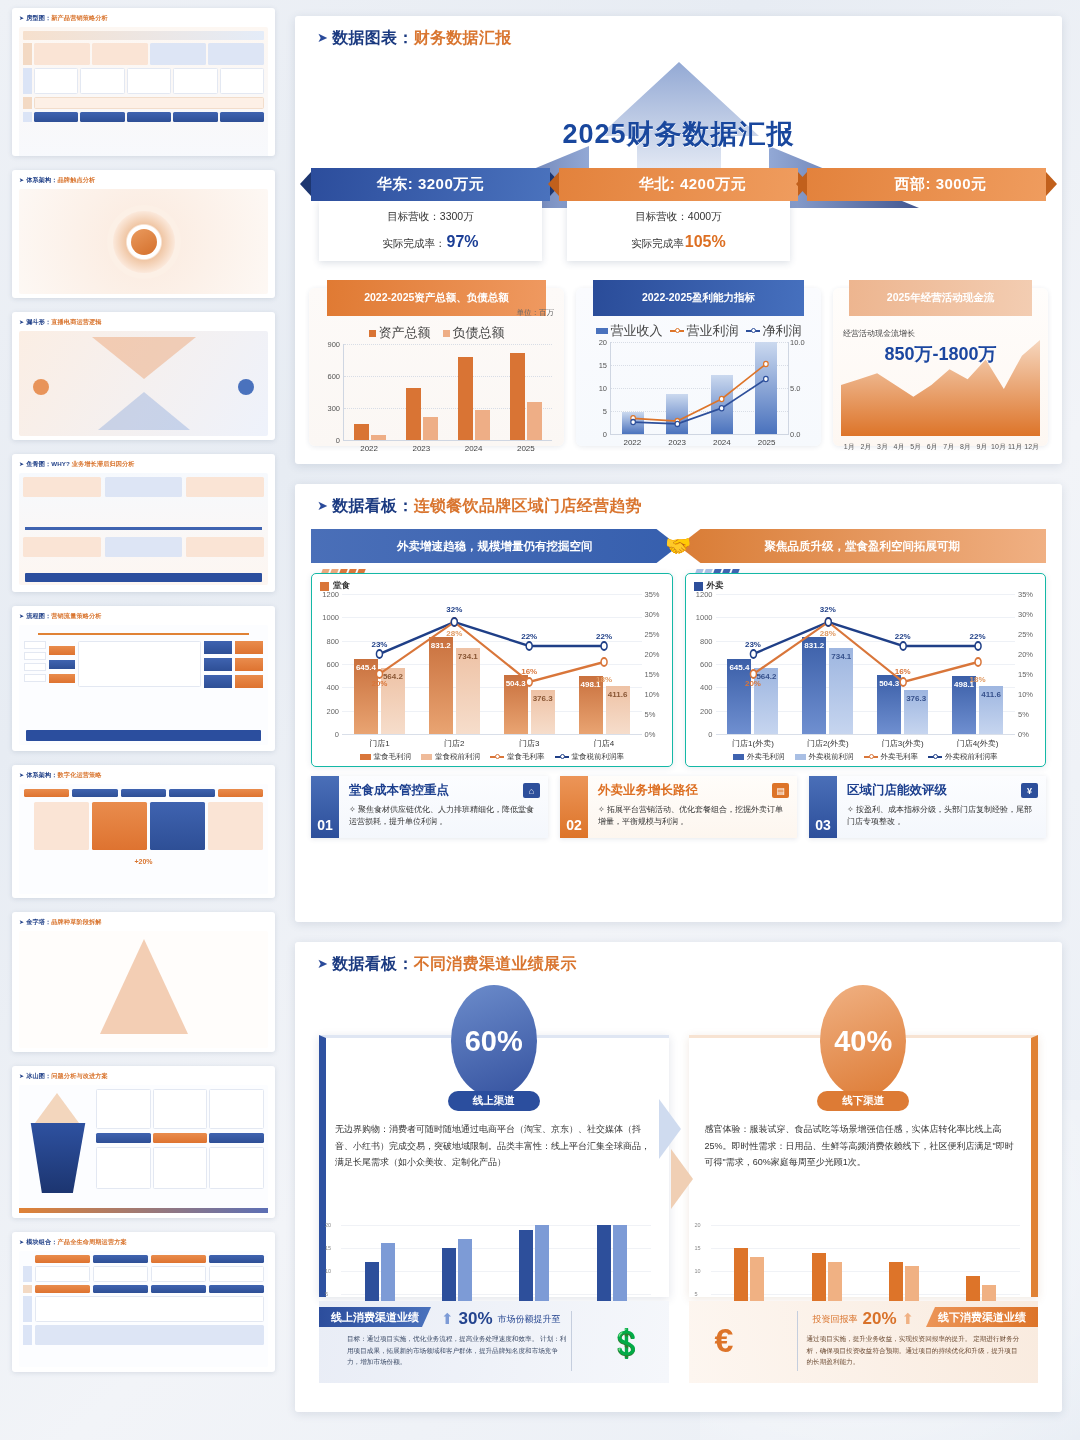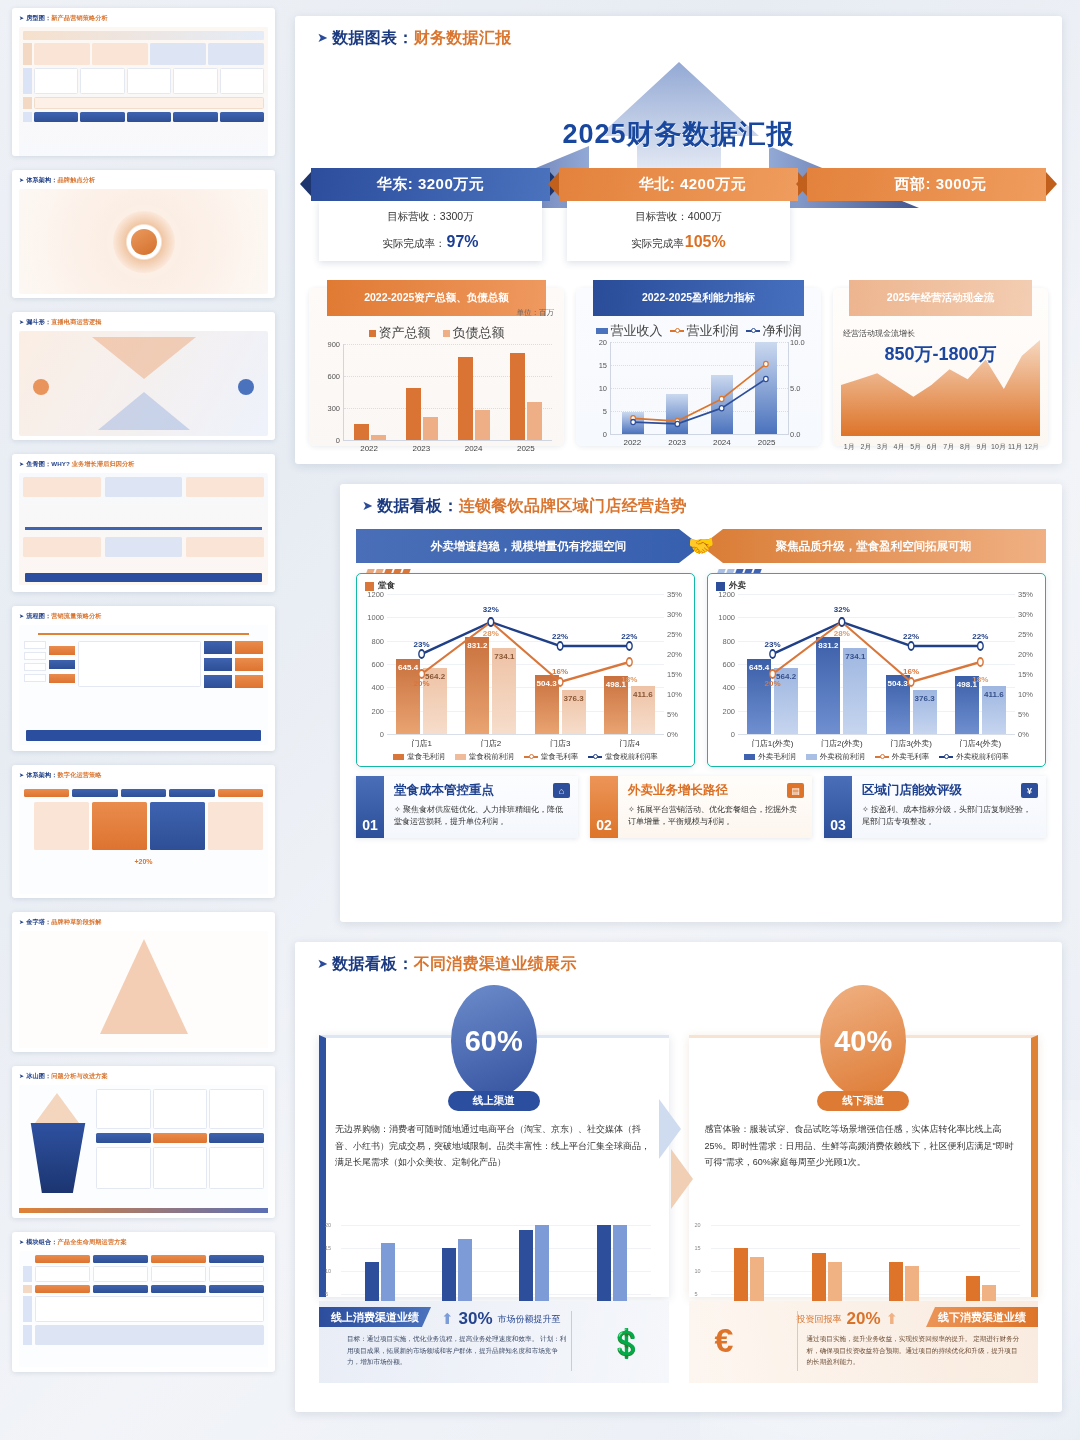--- a/index.html
+++ b/index.html
@@ -93,21 +93,21 @@
   .xaxis{display:flex;margin-left:26px;margin-right:4px;border-top:1px solid #cfd6e2;}
   .xt{flex:1;text-align:center;font-size:8px;color:#444;padding-top:3px;}
 
   
   .cashnote{font-size:8px;color:#444;position:absolute;left:10px;top:40px;}
   .bignum{position:absolute;left:0;right:0;top:54px;text-align:center;font-size:18px;font-weight:bold;color:#1c47a0;}
   .months{display:flex;margin-top:2px;}
   .months span{flex:1;text-align:center;font-size:7px;color:#555;}
 
   
-  .s2{height:438px;margin-left:45px;}
+  .s2{height:438px;}
   .ribbon{margin:12px 16px 0;display:flex;height:34px;position:relative;}
   .rb{flex:1;display:flex;align-items:center;justify-content:center;color:#fff;font-size:11.5px;font-weight:bold;position:relative;}
   .rb-l{background:linear-gradient(90deg,#d97c35,#f0b083);
      clip-path:polygon(0 50%,22px 0,100% 0,100% 100%,22px 100%);}
   .rb-r{background:linear-gradient(90deg,#4a6fb8,#365fae);
      clip-path:polygon(0 0,calc(100% - 22px) 0,100% 50%,calc(100% - 22px) 100%,0 100%);}
   .hands{position:absolute;left:50%;top:50%;transform:translate(-50%,-50%);font-size:21px;z-index:3;}
 
   .s2charts{display:flex;gap:12px;margin:10px 16px 0;}
   .s2c{flex:1;background:#fff;border:1px solid #14b8a6;border-radius:5px;
@@ -1043,21 +1043,21 @@
                 </span>
               <span class="k">
                   <i style="background:#f0b183"></i>
                   <span>总利润</span>
                 </span>
             </div>
           </div>
 
           <div class="footcard or">
             <div class="ftag or">线下消费渠道业绩</div>
-            <div class="fstat or" style="left:108px">
+            <div class="fstat or" style="left:124px">
               <span>投资回报率</span>
                 <b>20%</b>
               <span style="color:#f0b183;font-size:15px">⬆</span>
             </div>
             <div class="vline" style="left:108px;top:10px;bottom:12px"></div>
             <div class="ftext or" style="left:118px;right:14px;top:32px">通过项目实施，提升业务收益，实现投资回报率的提升。
 定期进行财务分析，确保项目投资收益符合预期。通过项目的持续优化和升级，提升项目的长期盈利能力。</div>
             <div class="fico" style="left:26px;top:20px;color:#dd7429;font-size:34px">€</div>
           </div>
         </div>

